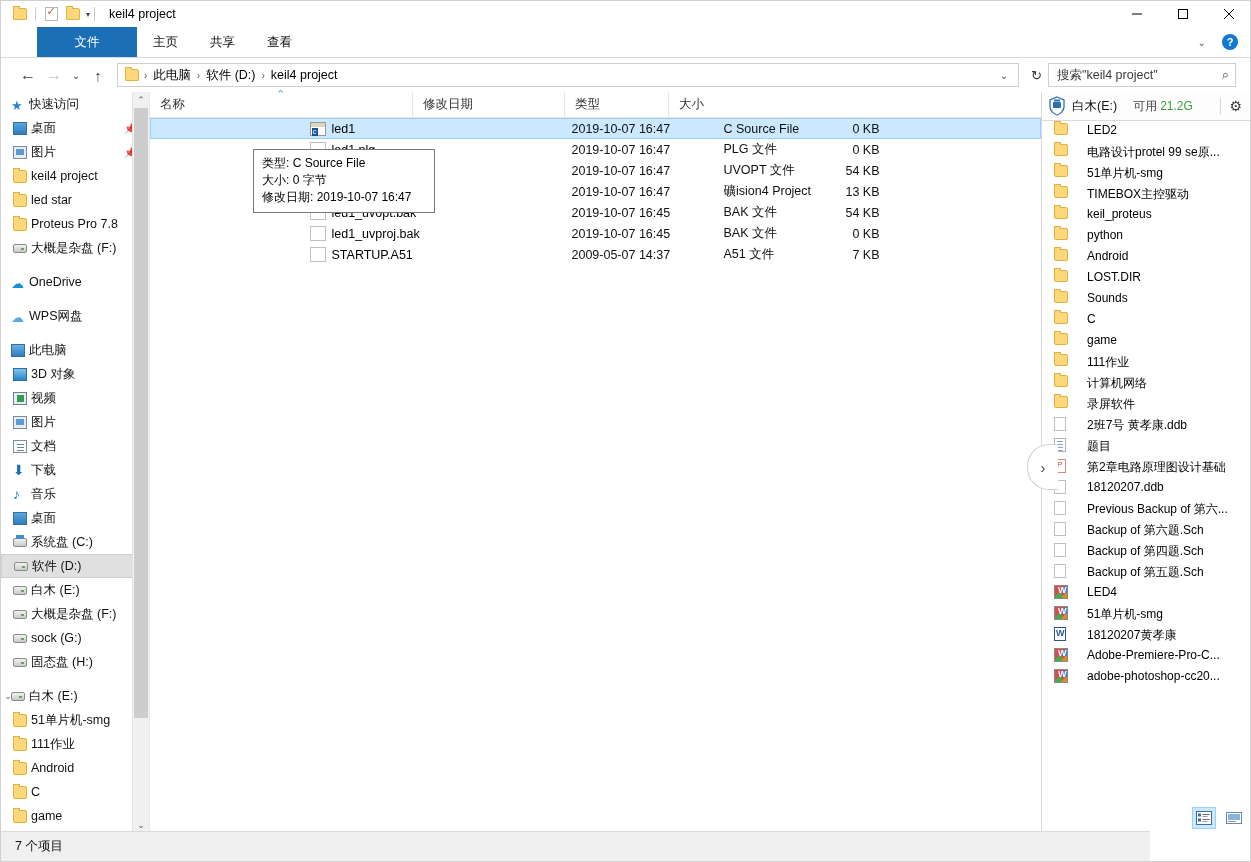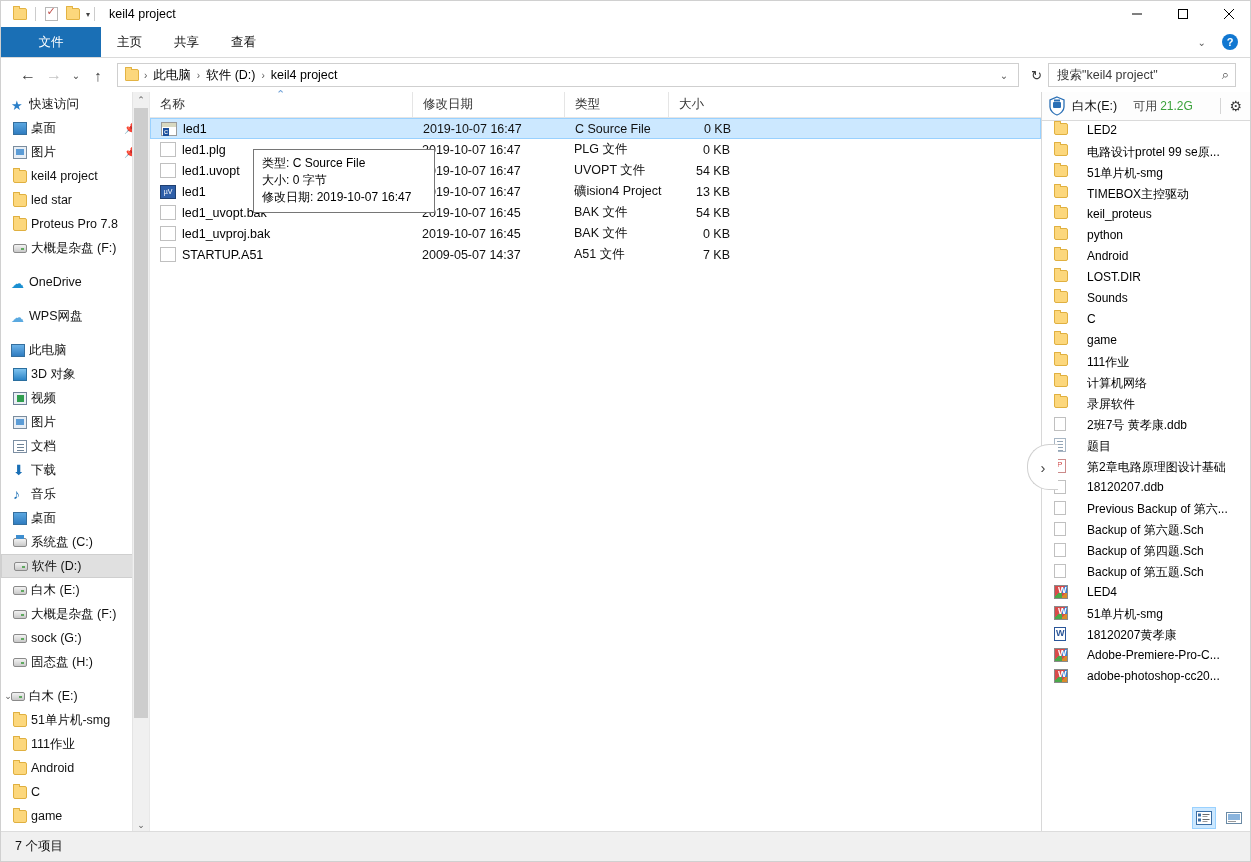--- a/index.html
+++ b/index.html
@@ -63,21 +63,21 @@
     position: absolute; left: 0; top: 26px; width: 1251px; height: 30px;
     background: #ffffff;
     display: flex; align-items: stretch;
     border-bottom: 1px solid #dadada;
   }
   .tab {
     display: flex; align-items: center; justify-content: center;
     padding: 0 16px; font-size: 12.5px; color: #111;
     cursor: default;
   }
-  .tab.file { background: #1a6fb5; color: #ffffff; min-width: 68px; }
+  .tab.file { background: #1a6fb5; color: #ffffff; min-width: 68px; margin-left: 36px; }
   .ribbon-right { position: absolute; right: 4px; top: 0; height: 30px; display: flex; align-items: center; gap: 10px; }
   .chev-down { font-size: 10px; color: #5a5a5a; padding: 0 6px; }
   .help-ico {
     width: 16px; height: 16px; border-radius: 50%;
     background: #1177d1; color: #fff; font-size: 11px; font-weight: bold;
     display: flex; align-items: center; justify-content: center;
     margin-right: 10px;
   }
 
   
@@ -178,20 +178,21 @@
   .col-date { width: 152px; }
   .col-type { width: 104px; }
   .col-size { width: 74px; }
   .sortmark { position: absolute; left: 126px; top: -4px; color: #6a9ed6; font-size: 11px; }
 
   .rows { position: relative; }
   .row {
     height: 21px; display: flex; align-items: center;
     font-size: 12.5px; color: #000;
     box-sizing: border-box;
+    justify-content: center;
   }
   .row.sel { background: #cce8ff; border: 1px solid #99d1ff; }
   .cell-name { width: 262px; display: flex; align-items: center; padding-left: 10px; box-sizing: border-box; overflow: hidden; white-space: nowrap; }
   .cell-date { width: 152px; padding-left: 10px; box-sizing: border-box; color: #111; }
   .cell-type { width: 104px; padding-left: 10px; box-sizing: border-box; color: #111; }
   .cell-size { width: 74px; padding-right: 12px; box-sizing: border-box; text-align: right; color: #111; }
 
   .ficon { width: 16px; height: 16px; margin-right: 6px; flex: 0 0 16px; position: relative; }
   .ficon.blank { background: #ffffff; border: 1px solid #c0c0c0; width: 13px; height: 15px; box-sizing: border-box; }
   .ficon.csrc { background: #ffffff; border: 1px solid #9a9a9a; width: 14px; height: 14px; box-sizing: border-box; }
@@ -259,21 +260,21 @@
     display: flex; align-items: center; justify-content: center;
     color: #444; font-size: 15px;
     z-index: 20;
   }
   .rp-footer { position: absolute; right: 6px; bottom: 4px; display: flex; gap: 6px; align-items: center; }
   .vbtn { width: 24px; height: 22px; display: flex; align-items: center; justify-content: center; box-sizing: border-box; }
   .vbtn.active { background: #cce8ff; border: 1px solid #99d1ff; }
 
   
   .statusbar {
-    position: absolute; left: 0; bottom: 0; width: 1251px; height: 29px;
+    position: absolute; left: 0; bottom: 0; width: 1149px; height: 29px;
     background: #f0f0f0; border-top: 1px solid #dcdcdc;
     display: flex; align-items: center;
   }
   .status-text { font-size: 12.5px; color: #111; padding-left: 14px; }
 </style>
 </head>
 <body>
 
 <div class="win">
 

